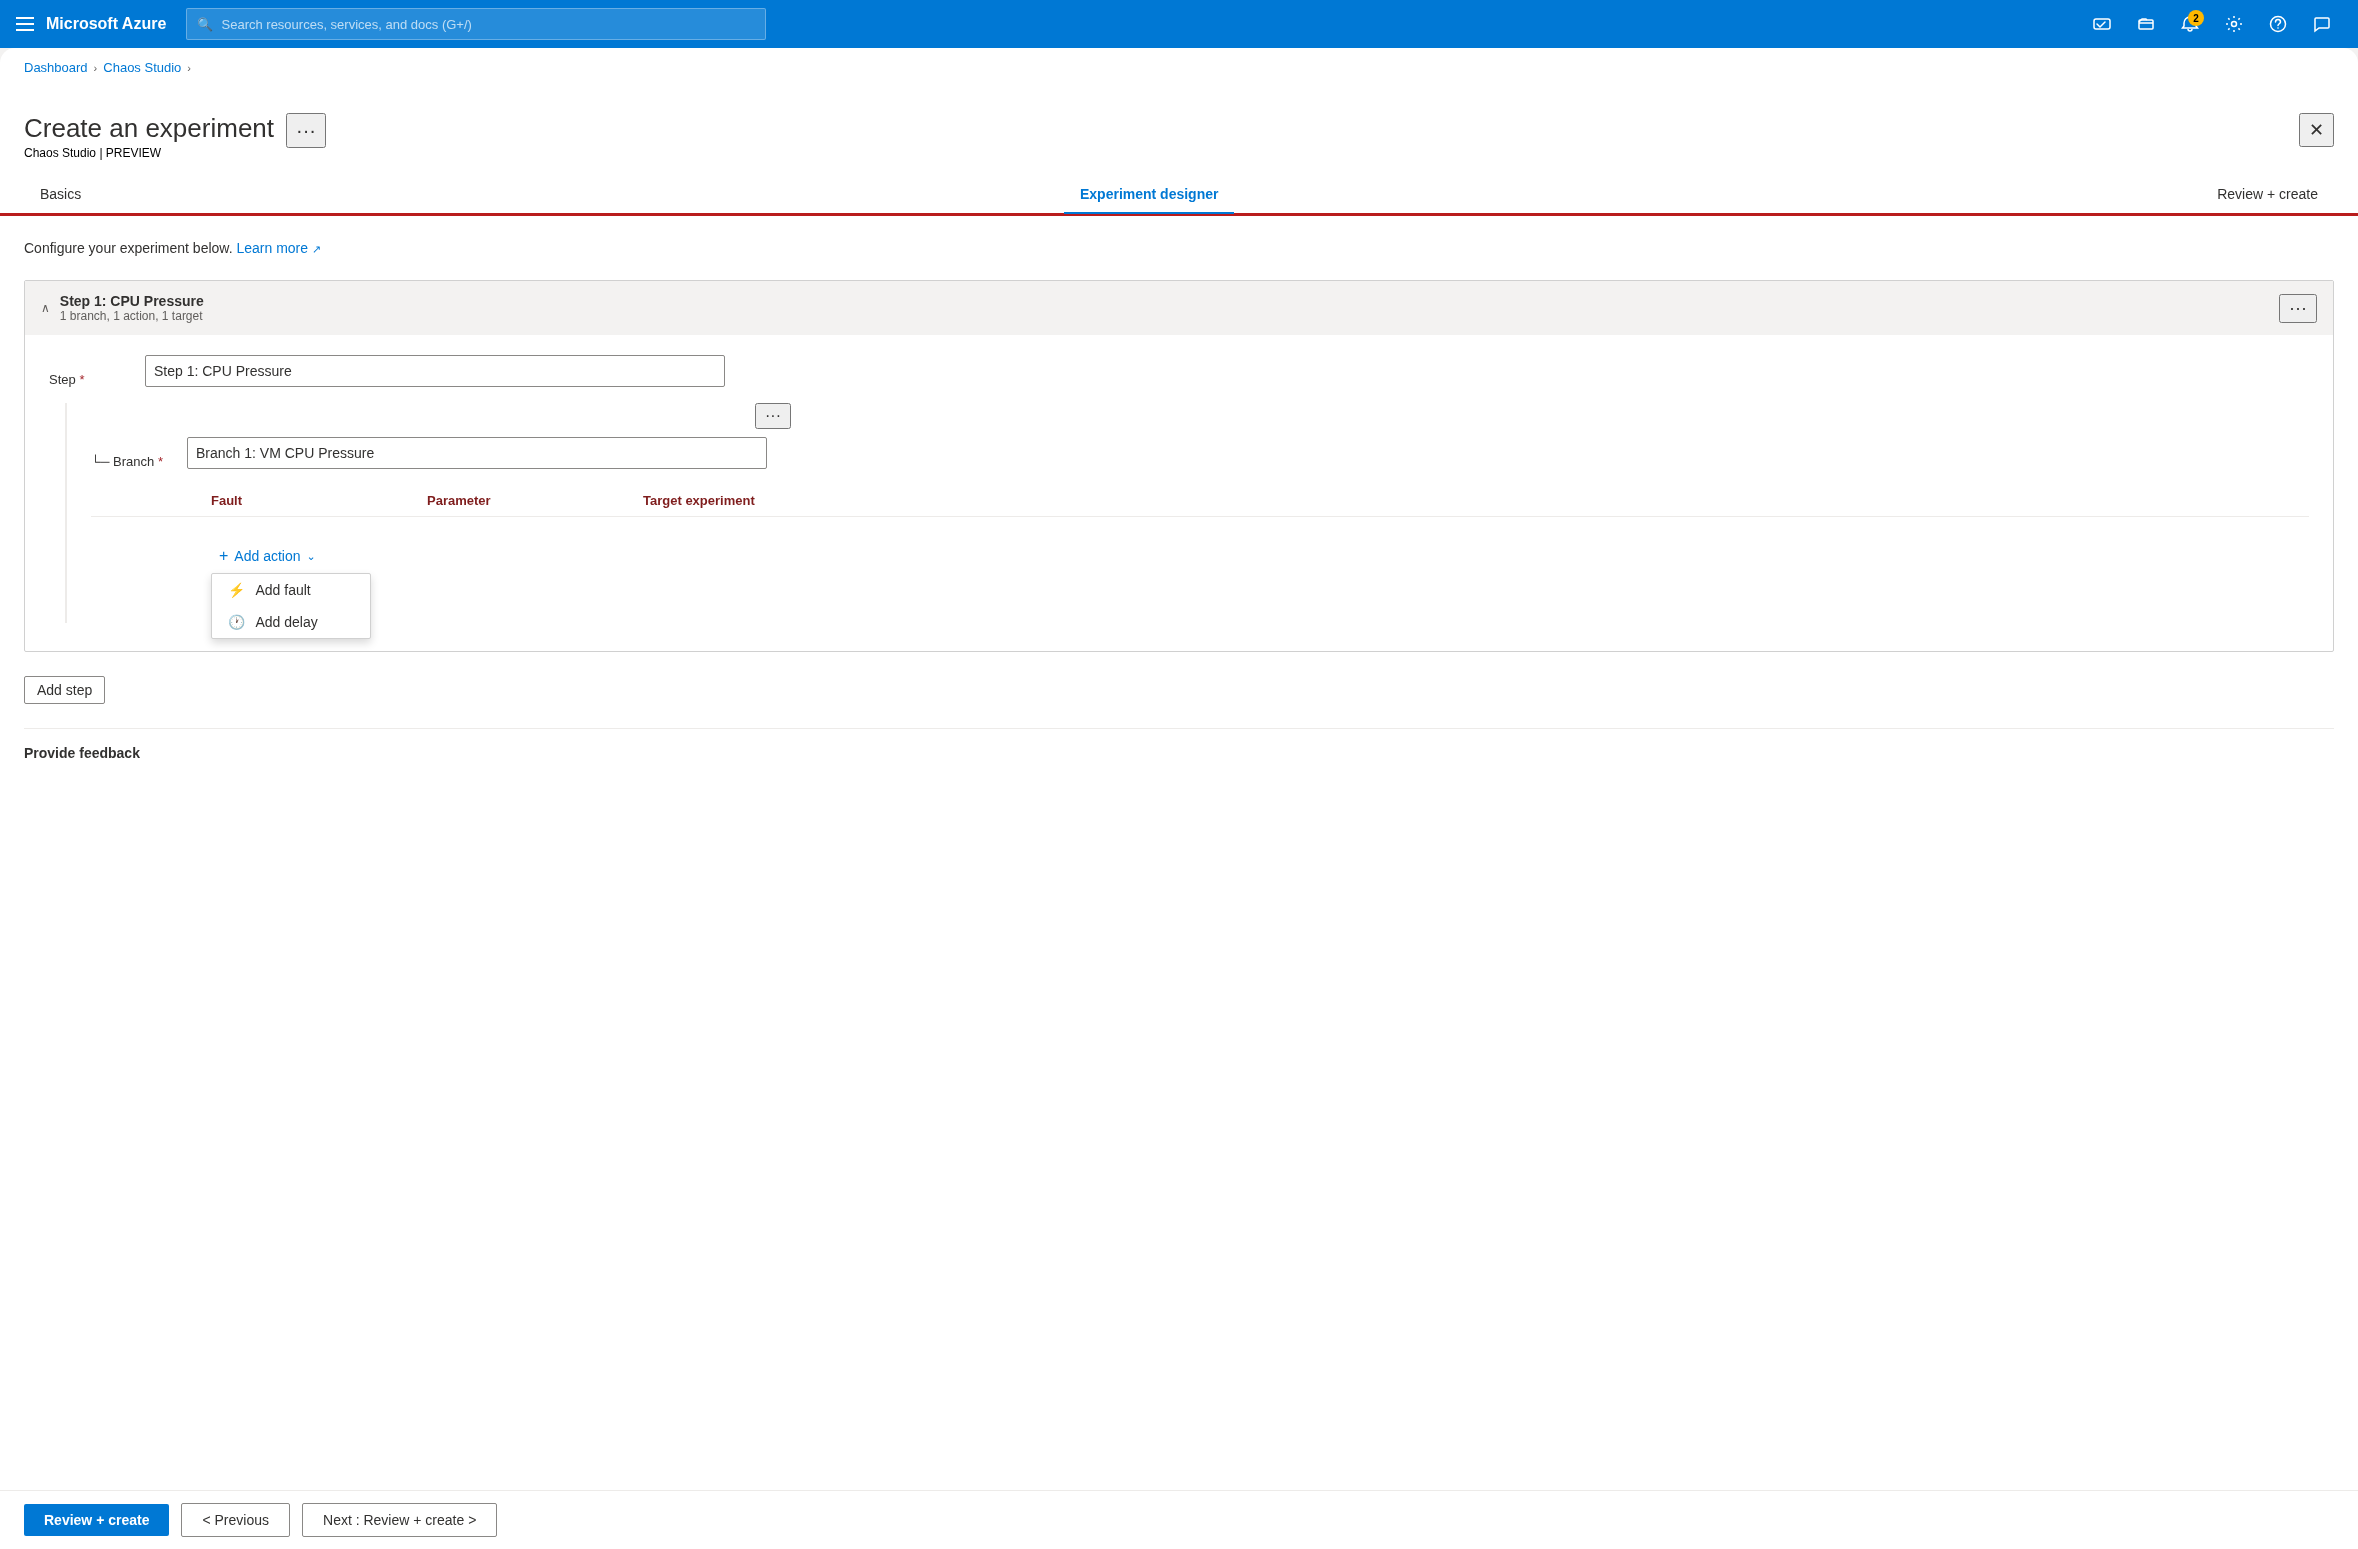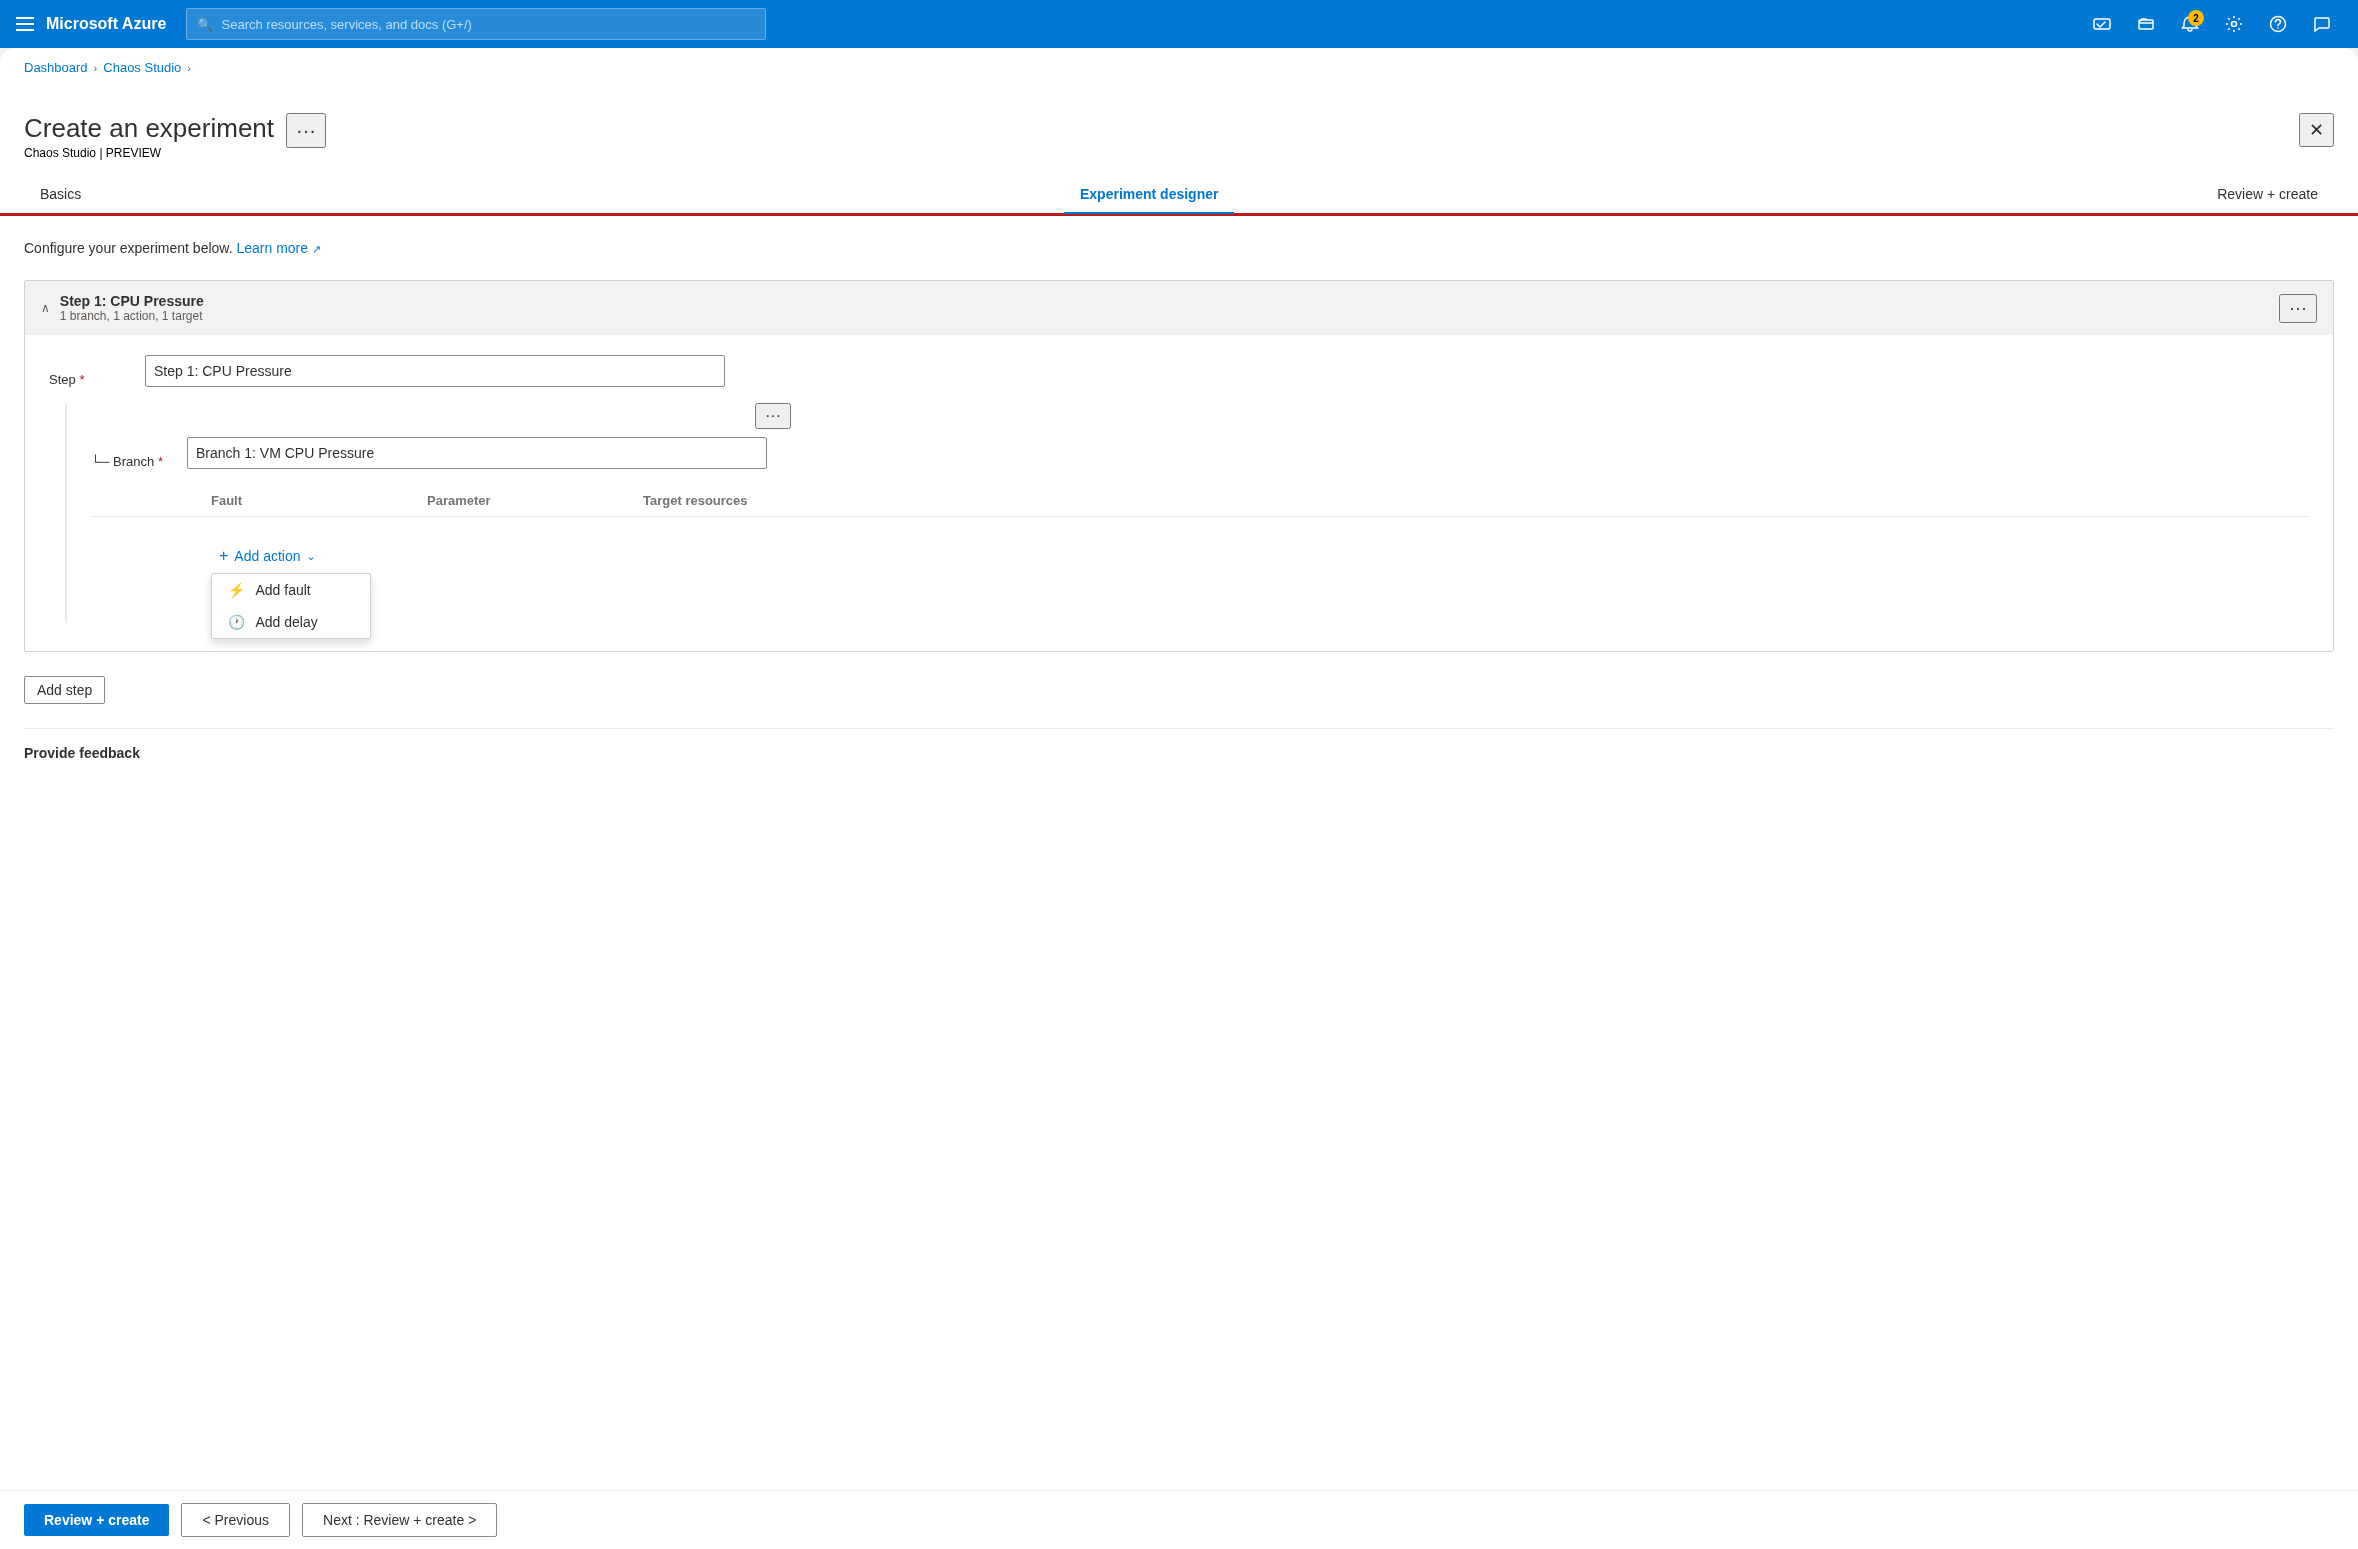--- a/index.html
+++ b/index.html
@@ -184,21 +184,21 @@
     }
 
     
     .fault-table-header {
       display: flex;
       gap: 16px;
       padding: 8px 0 8px 120px;
       border-bottom: 1px solid #edebe9;
       margin-bottom: 16px;
     }
-    .fault-col { font-size: 13px; font-weight: 600; color: #737373; }
+    .fault-col { font-size: 13px; font-weight: 600; color: #7f1d1d; }
     .fault-col-fault { width: 200px; }
     .fault-col-param { width: 200px; }
     .fault-col-target { width: 200px; }
 
     
     .add-action-area { padding: 8px 0 8px 120px; position: relative; }
     .add-action-btn {
       display: flex; align-items: center; gap: 6px;
       font-size: 14px; color: #0078d4;
       cursor: pointer; background: none; border: none;
@@ -420,21 +420,21 @@
               <span>└─ </span>
               <span>Branch</span>
               <span class="required"> *</span>
             </div>
             <input class="field-input" type="text" value="Branch 1: VM CPU Pressure" style="">
           </div>
 
           <div class="fault-table-header">
             <div class="fault-col fault-col-fault">Fault</div>
             <div class="fault-col fault-col-param">Parameter</div>
-            <div class="fault-col fault-col-target">Target resources</div>
+            <div class="fault-col fault-col-target">Target experiment</div>
           </div>
 
           <div class="add-action-area">
             <button class="add-action-btn">
               <span class="plus-icon">+</span>
               <span>Add action</span>
               <span class="chevron-down">⌄</span>
             </button>
 
             <div class="dropdown-menu">

